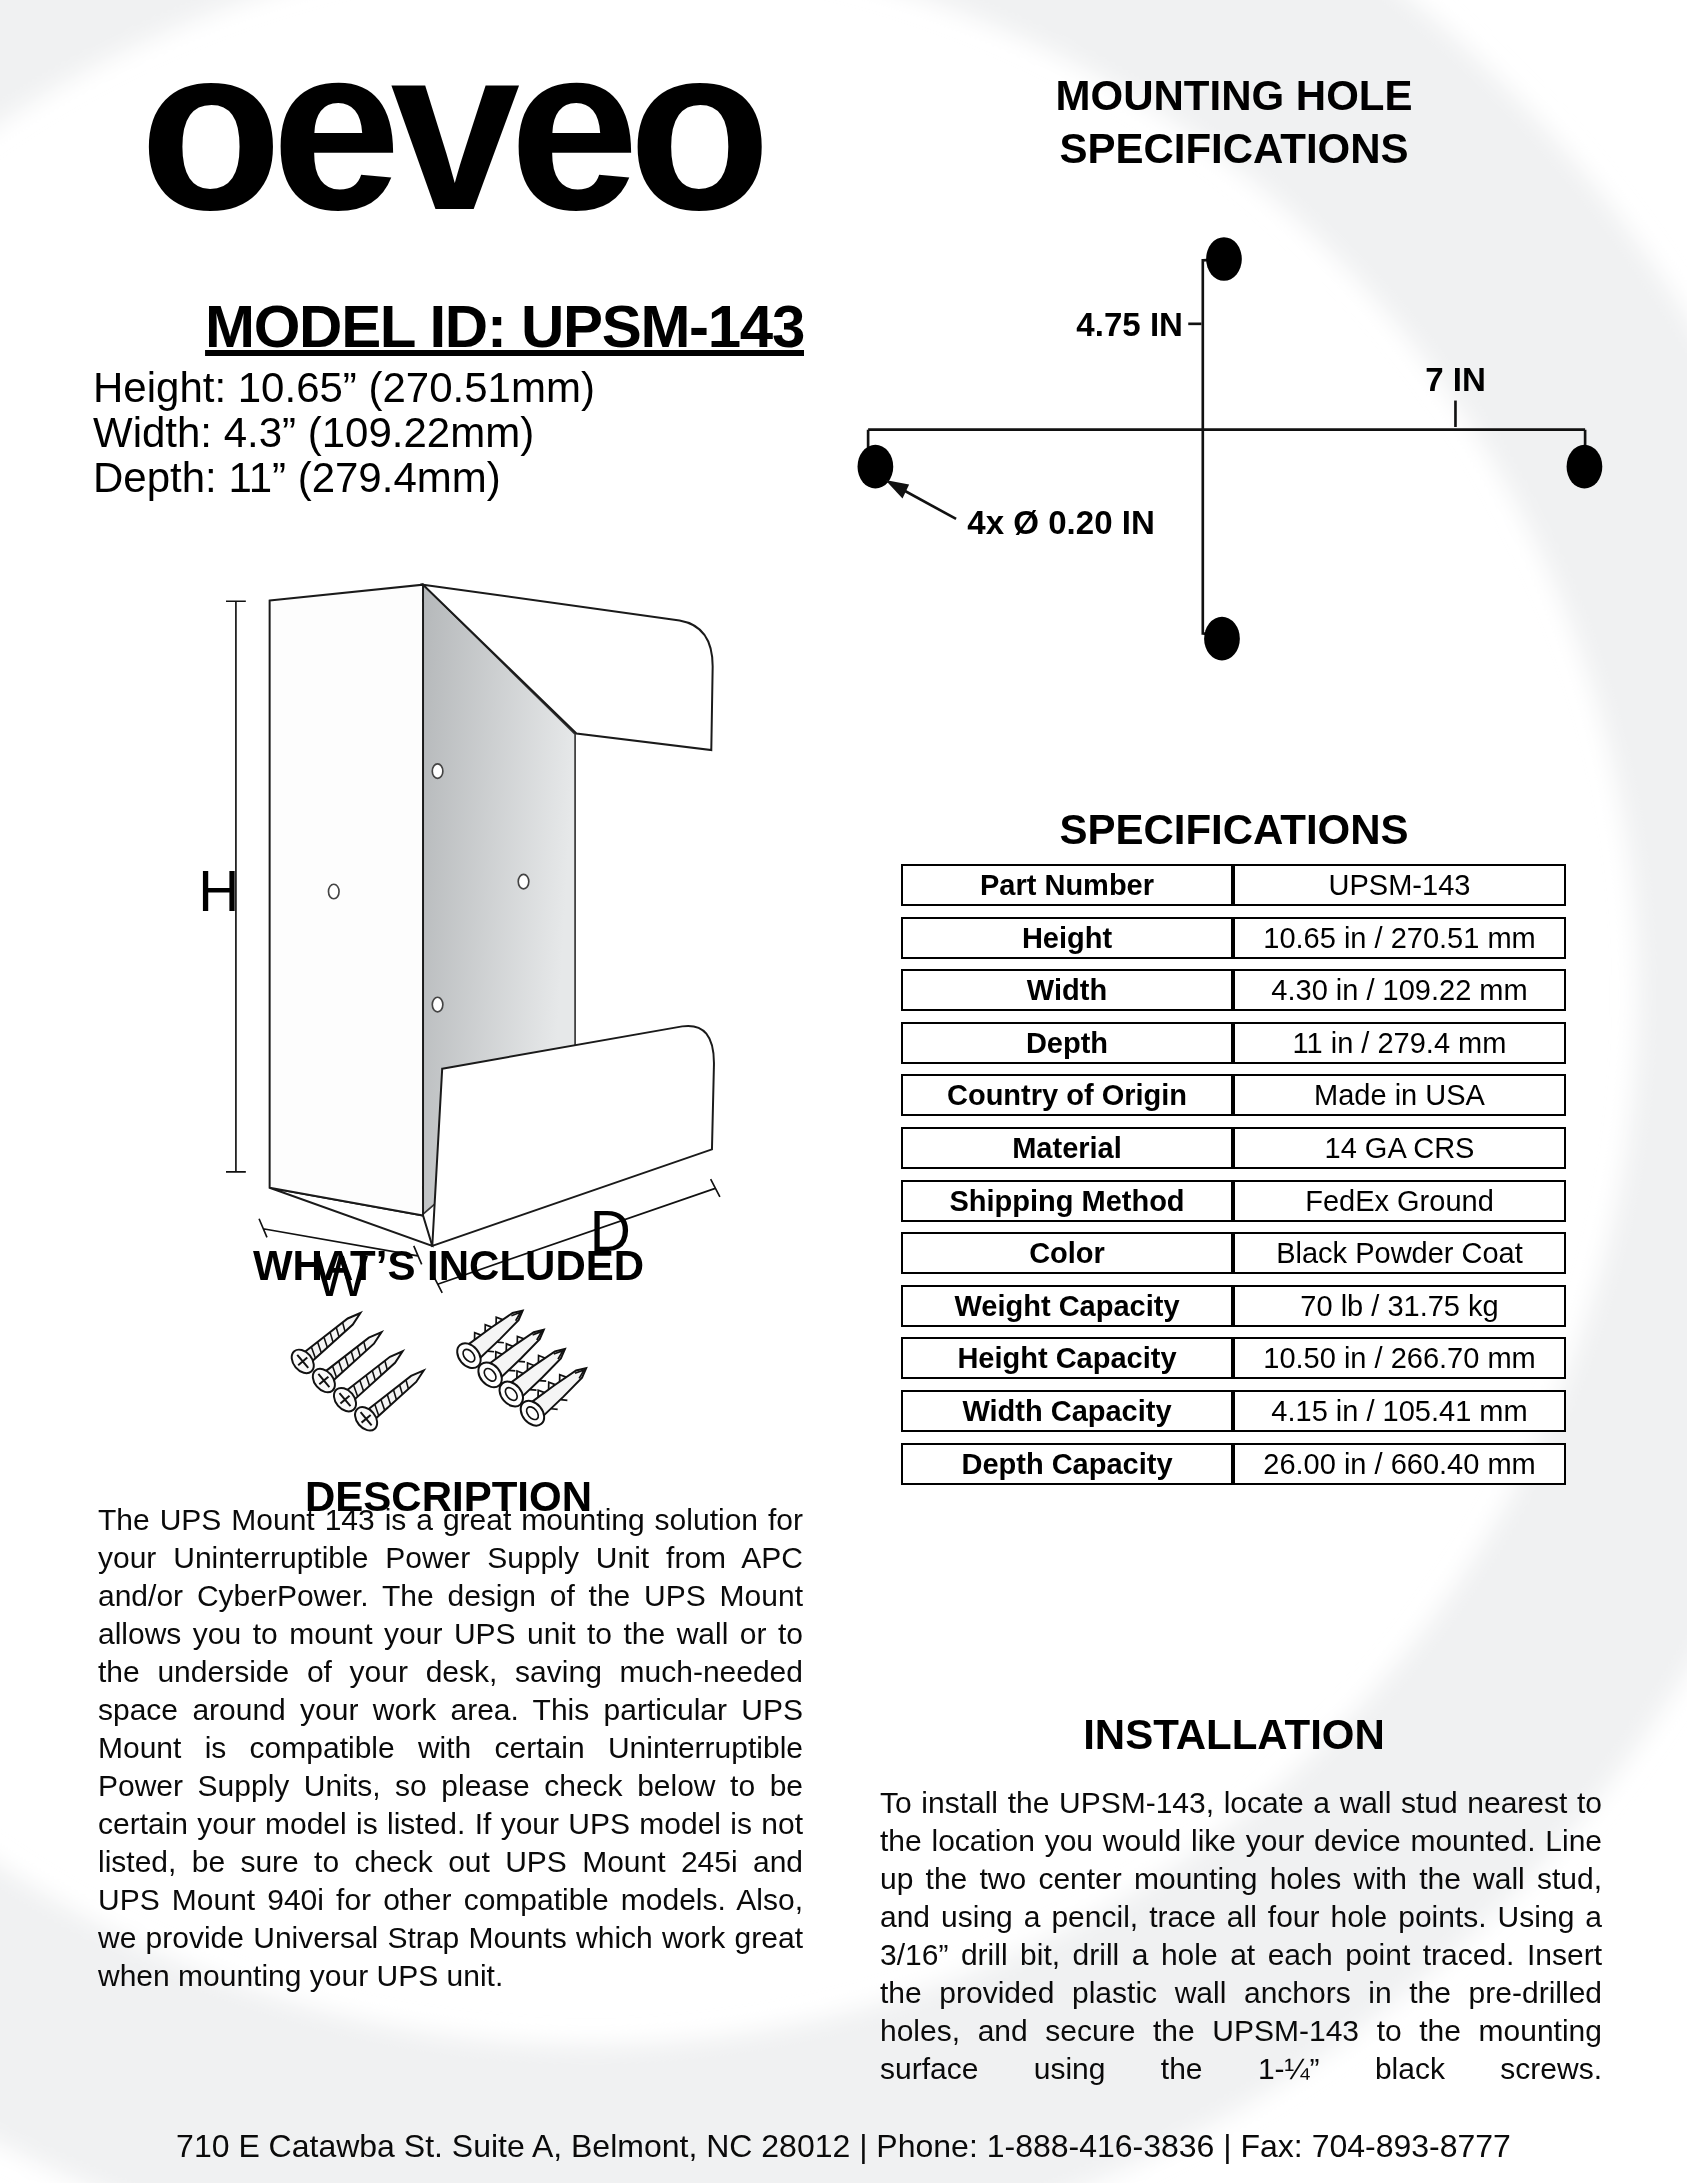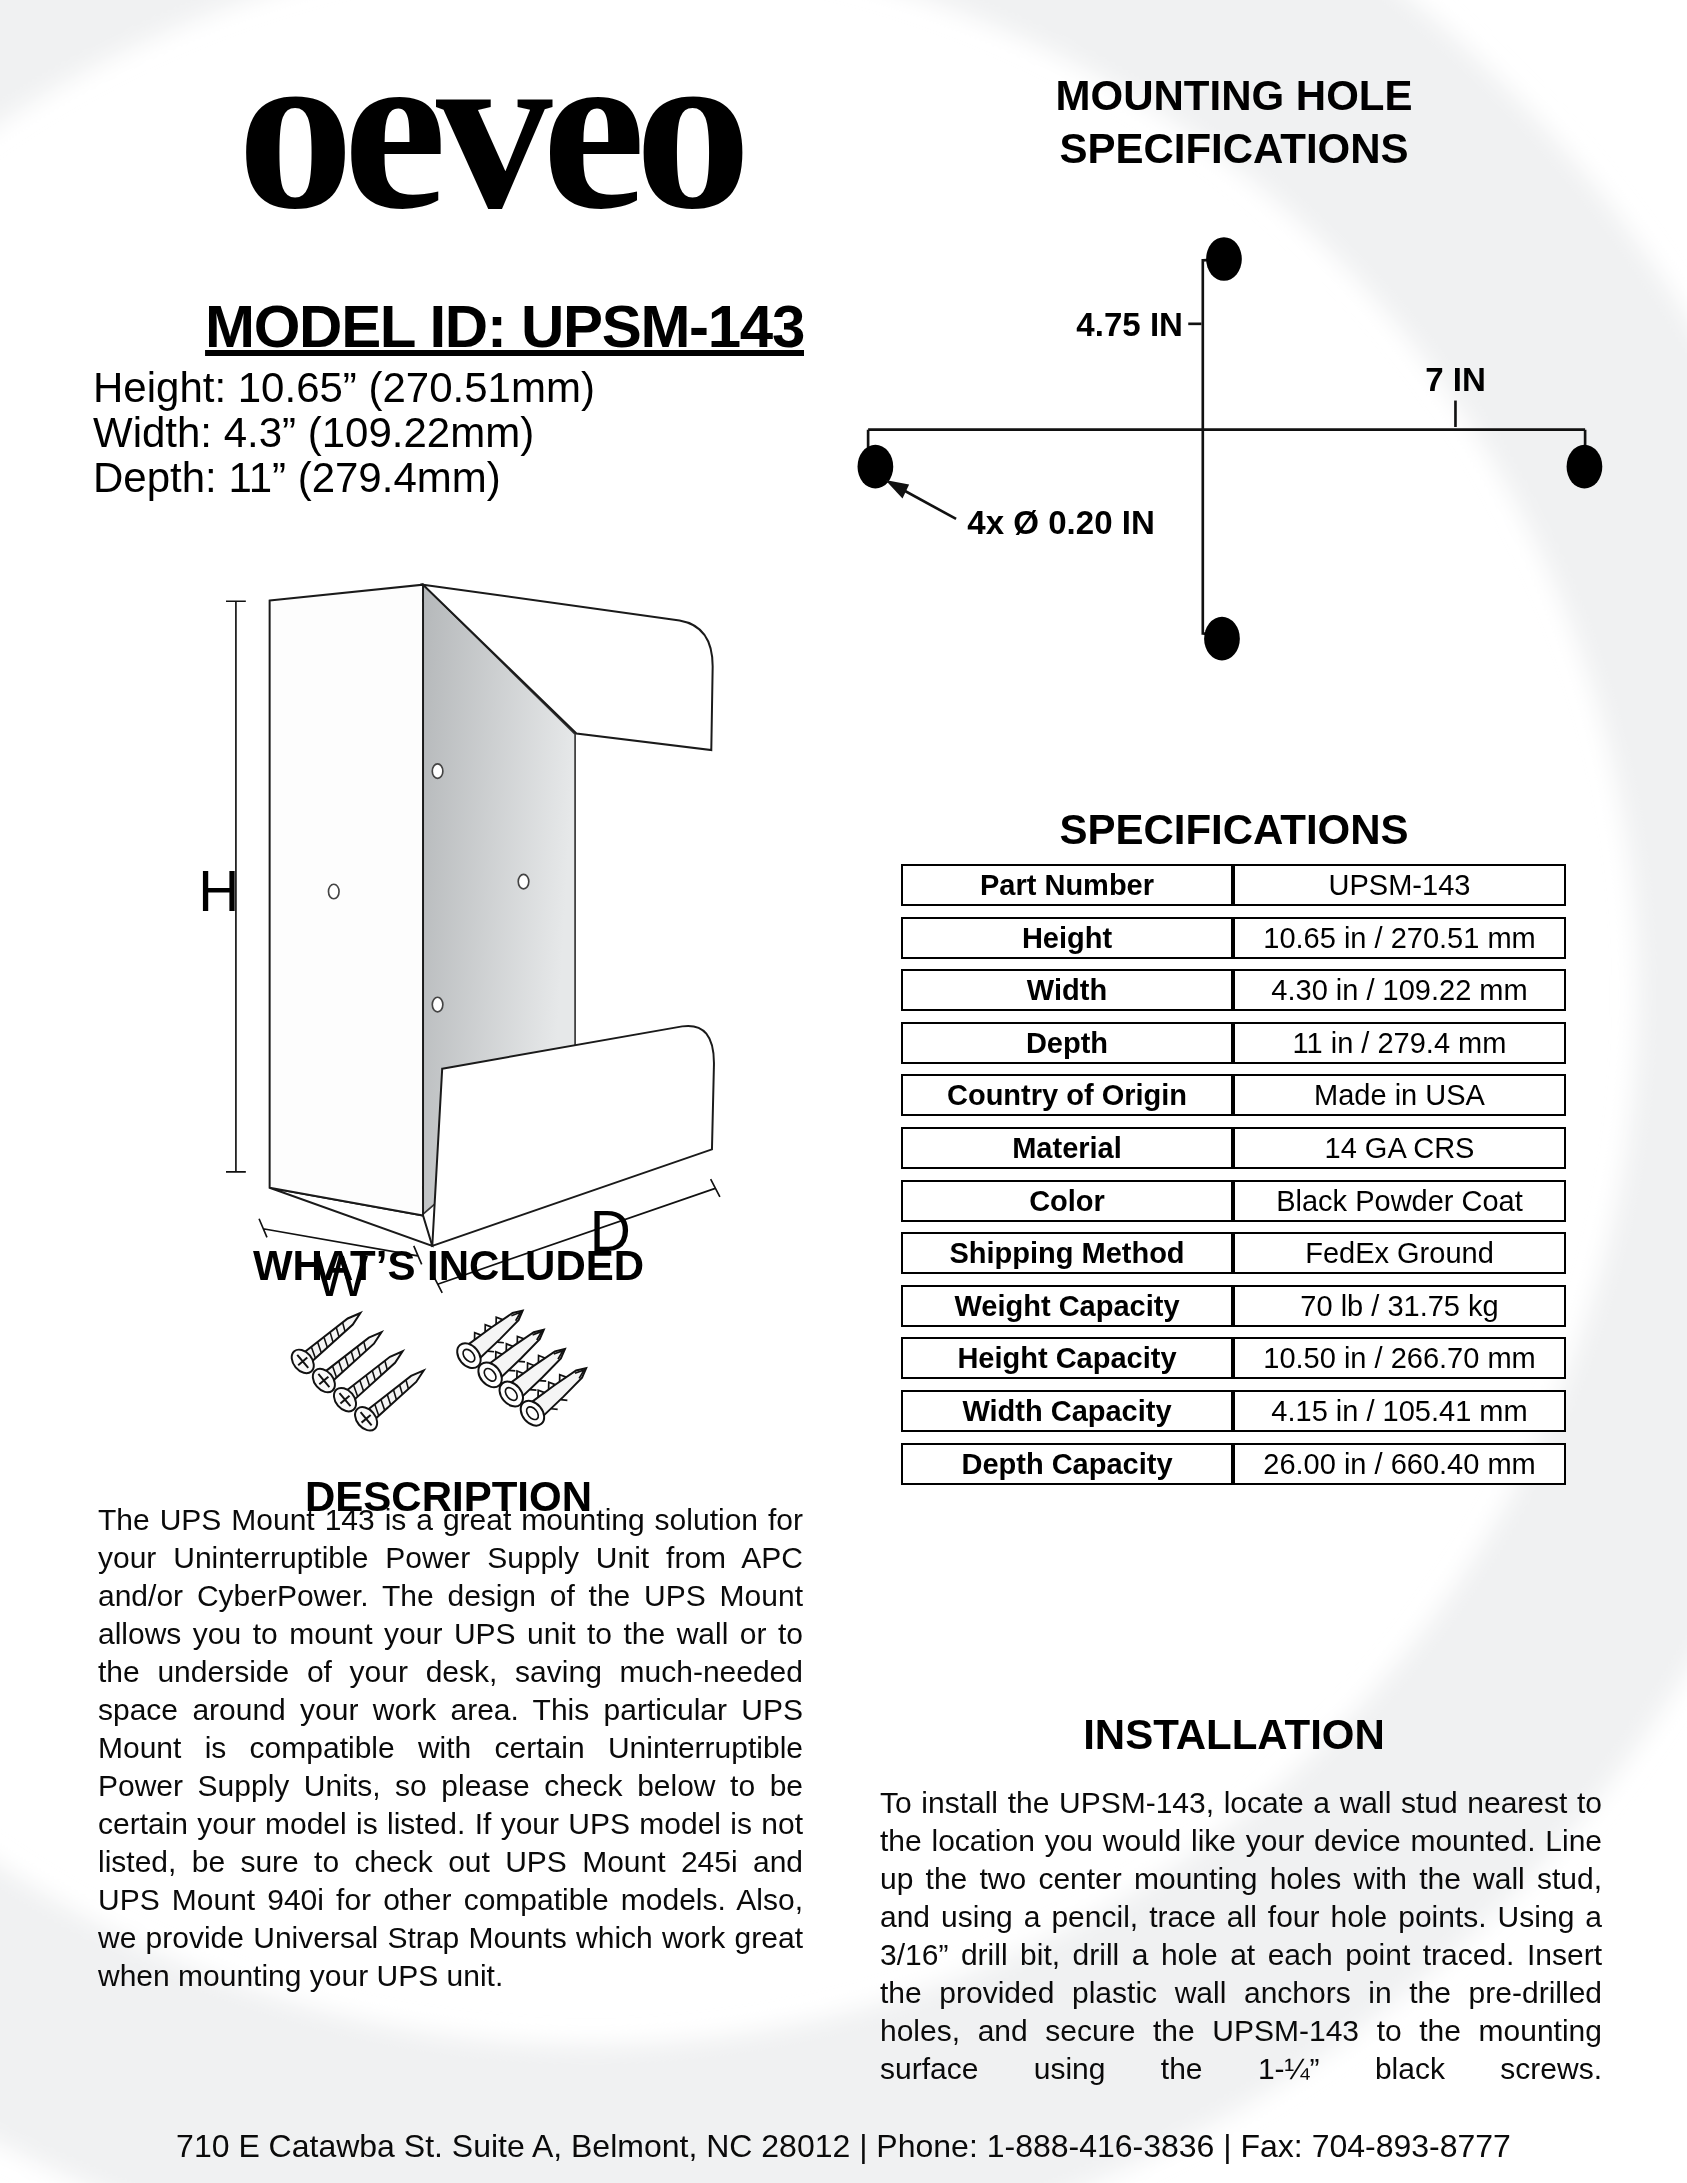--- a/index.html
+++ b/index.html
@@ -1,22 +1,22 @@
 <!DOCTYPE html>
 <html style="font-size:10.6px"><head>
 <meta charset="utf-8">
 <style>
   html,body{margin:0;padding:0;background:#fff;}
   .page{position:relative;width:1687px;height:2183px;background:#ffffff;overflow:hidden;
         font-family:"Liberation Sans",sans-serif;color:#000;}
   .abs{position:absolute;}
   .bg{position:absolute;left:0;top:0;width:1687px;height:2183px;}
   .logo{left:96px;top:12px;width:708px;text-align:center;
-        font-family:Liberation Serif, serif;font-weight:700;font-size:233px;
-        letter-spacing:-10.6px;line-height:1;margin-left:39px;}
+        font-family:Liberation Sans, sans-serif;font-weight:700;font-size:233px;
+        letter-spacing:-10.6px;line-height:1;}
   .model-id{left:93px;top:292px;width:711px;text-align:right;
         font-weight:700;font-size:60px;letter-spacing:-1.3px;text-decoration:underline;}
   .dims{left:93px;top:365px;width:711px;text-align:left;
         font-size:42px;line-height:45px;}
   .sec-title{font-weight:700;font-size:42px;text-align:center;letter-spacing:0px;}
   .wi-title{left:93px;top:1242px;width:711px;}
   .desc-title{left:93px;top:1433px;width:711px;margin-top:40px;}
   .spec-title{left:867px;top:806px;width:734px;}
   .inst-title{left:867px;top:1711px;width:734px;text-align:center;}
   .mh-title{left:867px;top:61px;width:734px;font-weight:700;font-size:42px;
@@ -180,28 +180,28 @@
       </div>
     <div class="spec-row">
         <div class="cell label">Country of Origin</div>
         <div class="cell value">Made in USA</div>
       </div>
     <div class="spec-row">
         <div class="cell label">Material</div>
         <div class="cell value">14 GA CRS</div>
       </div>
     <div class="spec-row">
+        <div class="cell label">Shipping Method</div>
+        <div class="cell value">FedEx Ground</div>
+      </div>
+    <div class="spec-row">
         <div class="cell label">Color</div>
         <div class="cell value">Black Powder Coat</div>
       </div>
     <div class="spec-row">
-        <div class="cell label">Shipping Method</div>
-        <div class="cell value">FedEx Ground</div>
-      </div>
-    <div class="spec-row">
         <div class="cell label">Weight Capacity</div>
         <div class="cell value">70 lb / 31.75 kg</div>
       </div>
     <div class="spec-row">
         <div class="cell label">Height Capacity</div>
         <div class="cell value">10.50 in / 266.70 mm</div>
       </div>
     <div class="spec-row">
         <div class="cell label">Width Capacity</div>
         <div class="cell value">4.15 in / 105.41 mm</div>

